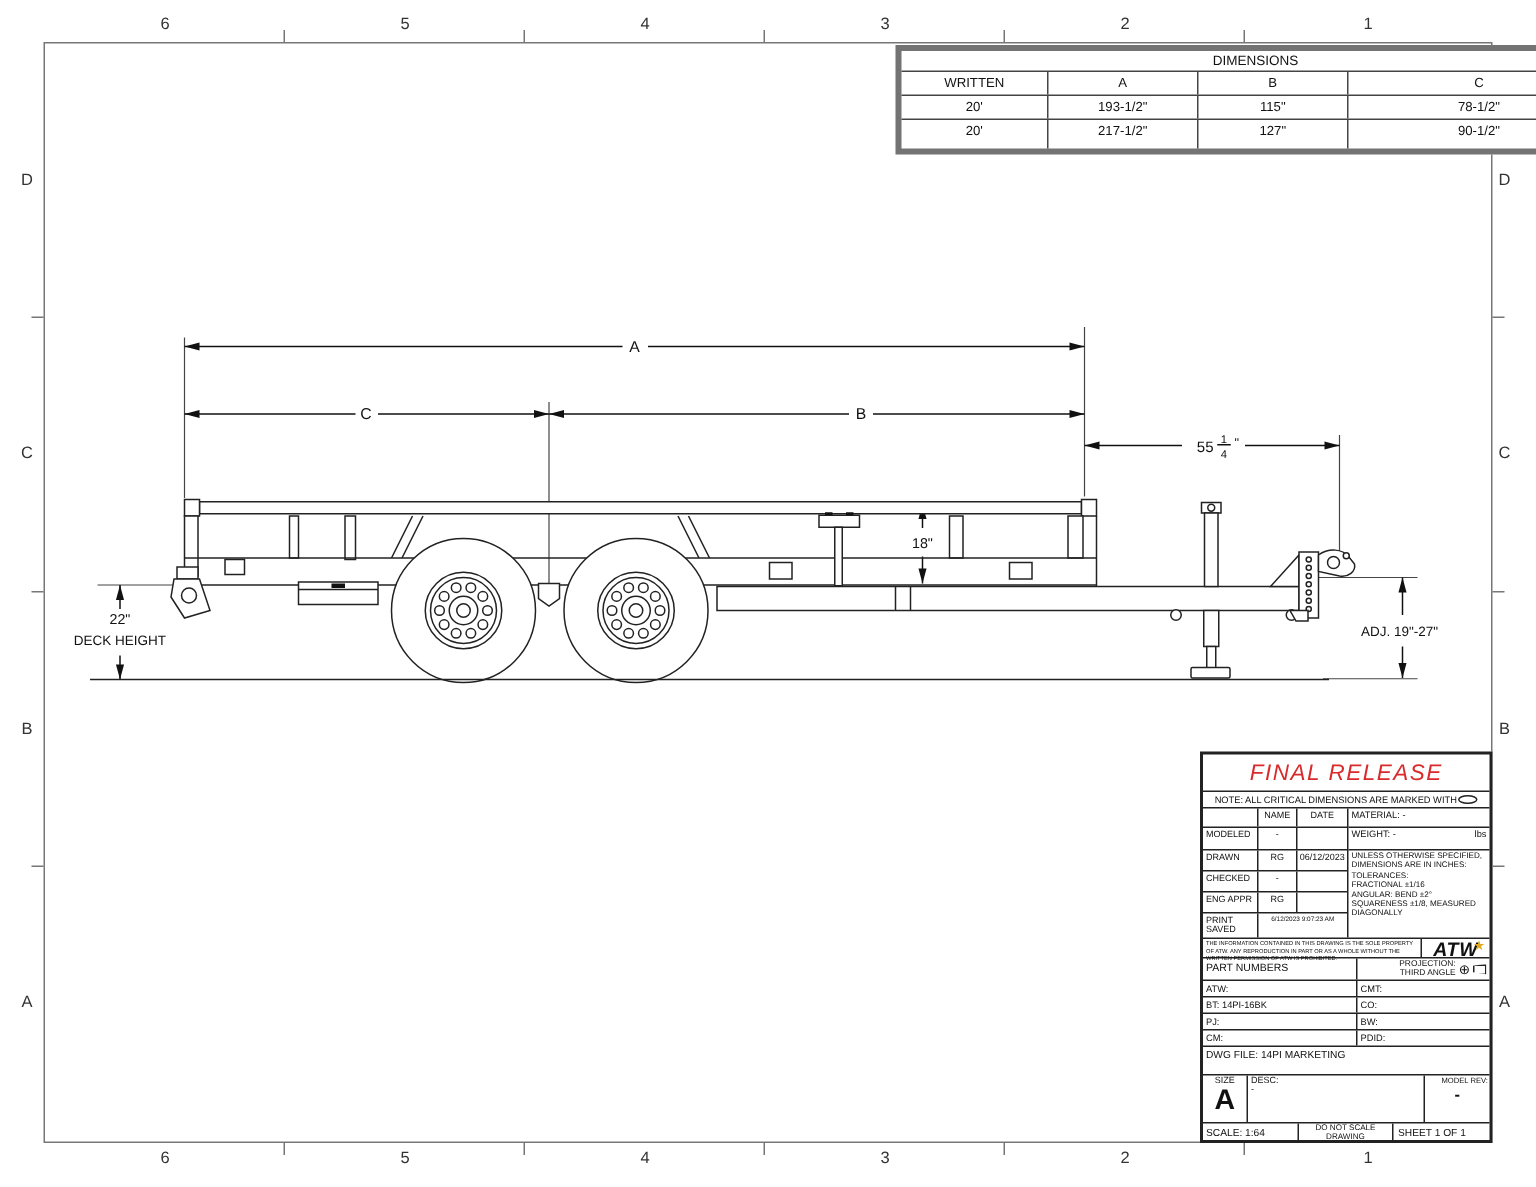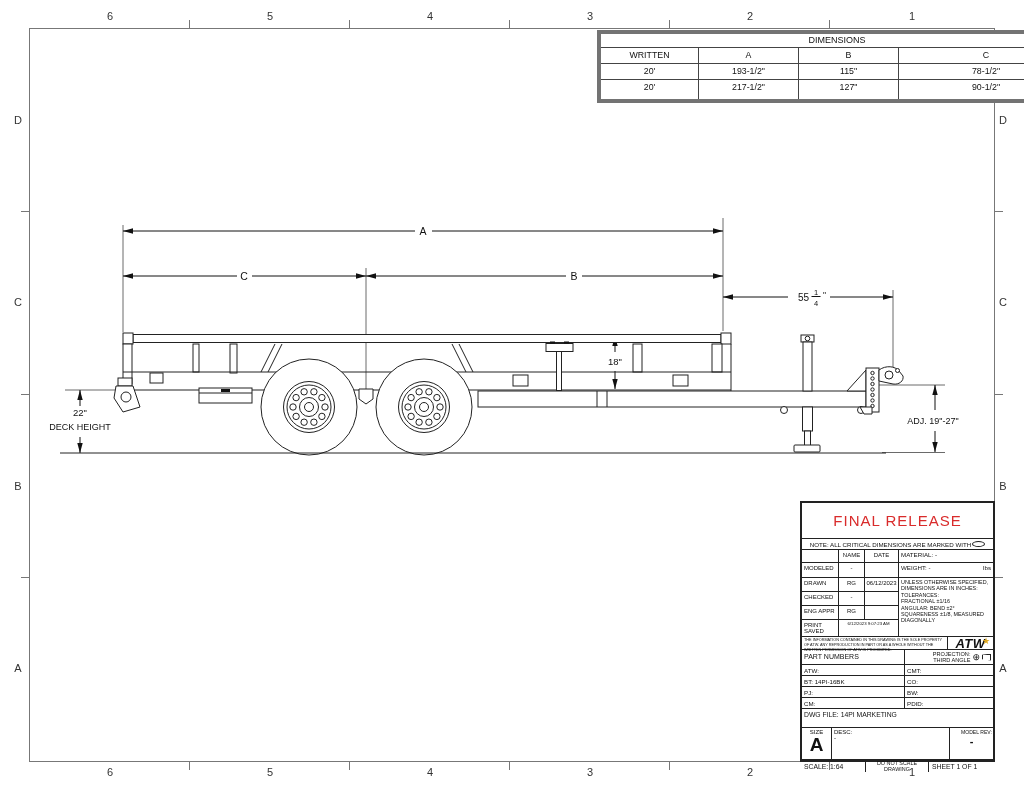--- a/index.html
+++ b/index.html
@@ -17,21 +17,21 @@
   .dt-row{display:flex;border-bottom:1px solid #444;height:15px;line-height:14px;text-align:center;}
   .dt-row:last-child{border-bottom:none;flex:1;}
   .dt-c0{width:98px;border-right:1px solid #444;box-sizing:border-box;}
   .dt-c{width:100px;border-right:1px solid #444;box-sizing:border-box;}
   .dt-cl{flex:1;}
   
   #titleblock{position:absolute;left:800px;top:501px;width:195px;height:261px;border:2px solid #222;
               box-sizing:border-box;background:#fff;display:flex;flex-direction:column;}
   #titleblock *{box-sizing:border-box;}
   .tbr{display:flex;border-bottom:1px solid #222;flex-shrink:0;}
-  .release{height:36px;justify-content:center;align-items:center;color:#d92b2b;font-size:15px;letter-spacing:1px;}
+  .release{height:25px;justify-content:center;align-items:center;color:#d92b2b;font-size:15px;letter-spacing:1px;font-style:italic;}
   .noterow{height:11px;justify-content:center;align-items:center;font-size:6.2px;gap:1px;}
   .oval{display:inline-block;width:13px;height:6px;border:1px solid #222;border-radius:50%;}
   .appr{height:87px;}
   .appr-left{width:97px;border-right:1px solid #222;display:flex;flex-direction:column;}
   .appr-right{flex:1;display:flex;flex-direction:column;}
   .lr{display:flex;border-bottom:1px solid #222;font-size:6px;flex-shrink:0;}
   .lr:last-child{border-bottom:none;flex:1;}
   .lc0{width:37px;border-right:1px solid #222;padding:2px 1px 0 2px;}
   .lc1{width:26px;border-right:1px solid #222;text-align:center;padding-top:2px;}
   .lc2{flex:1;text-align:center;padding-top:2px;}

